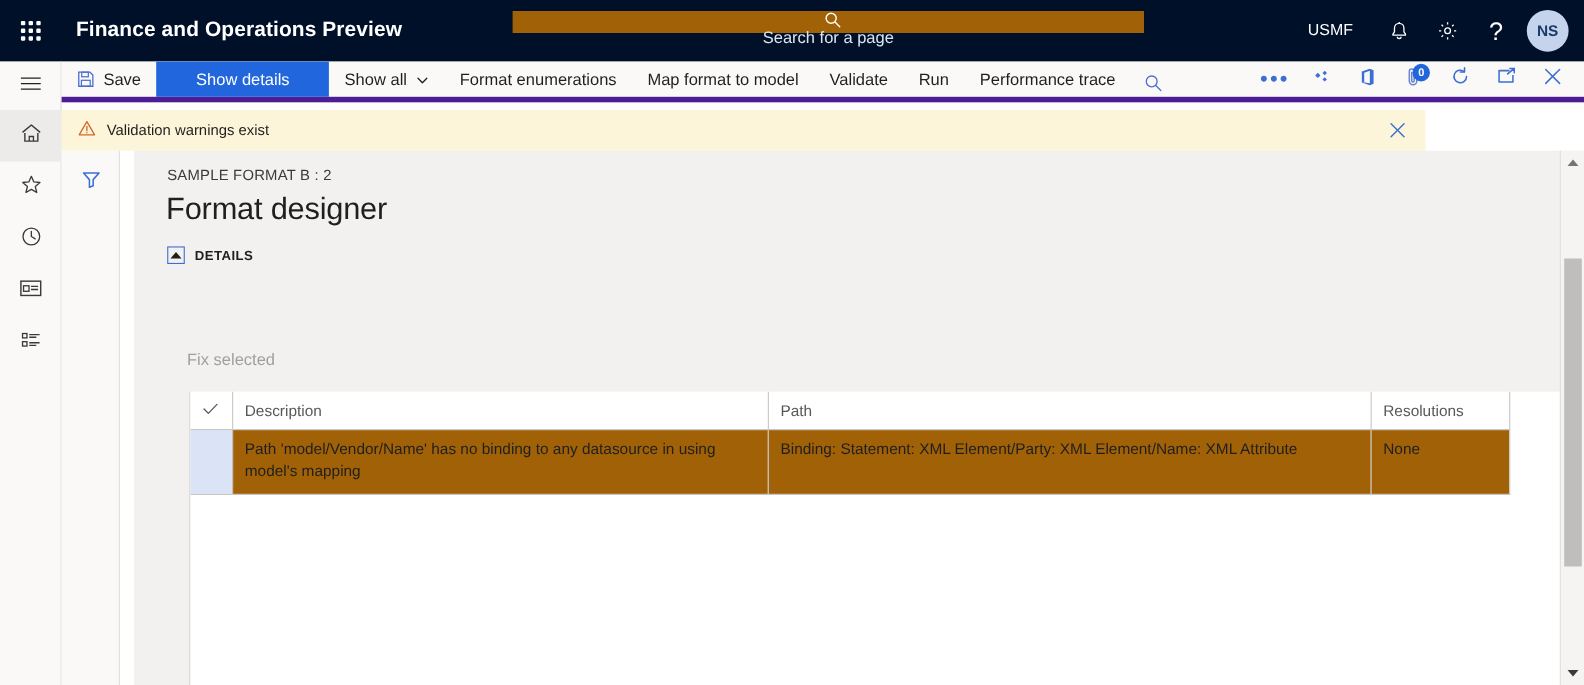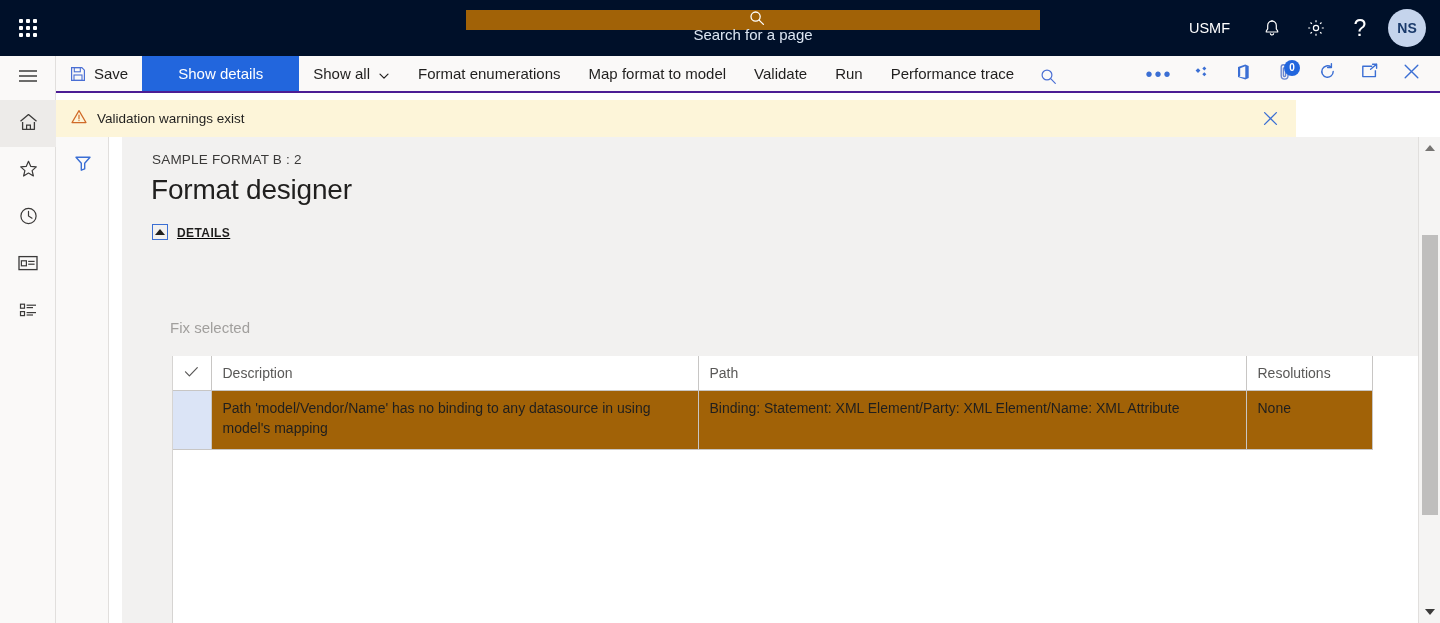--- a/index.html
+++ b/index.html
@@ -71,21 +71,21 @@
     font-size: 14px; font-weight: 600;
     display: flex; align-items: center; justify-content: center;
     margin-left: 6px; margin-right: 14px; cursor: pointer;
   }
 
   
   .cmdbar {
     position: absolute; top: 56px; left: 56px;
     width: 1384px; height: 37px;
     background: #faf9f8;
-    border-bottom: 2px solid #4c1d95;
+    border-bottom: 5px solid #4c1d95;
     display: flex; align-items: stretch;
   }
   .cmd-btn {
     display: flex; align-items: center; gap: 8px;
     padding: 0 14px; font-size: 15px; color: #201f1e;
     cursor: pointer; white-space: nowrap;
     background: transparent; border: none;
     font-family: "Liberation Sans", sans-serif;
   }
   .cmd-btn.primary {
@@ -165,23 +165,22 @@
     position: absolute; top: 15px; left: 30px;
     font-size: 13.5px; color: #3b3a39; letter-spacing: .2px;
   }
   .page-title {
     position: absolute; top: 37px; left: 29px;
     font-size: 28px; font-weight: normal; color: #201f1e;
     letter-spacing: -.2px;
   }
   .details-hdr {
     position: absolute; top: 87px; left: 30px;
-    display: flex; align-items: flex-end; gap: 9px;
-    cursor: pointer;
-    text-decoration: underline;
+    display: flex; align-items: center; gap: 9px;
+    cursor: pointer;
   }
   .collapse-box {
     width: 16px; height: 16px;
     border: 1px solid #3b6fd4;
     display: flex; align-items: center; justify-content: center;
   }
   .collapse-box .tri {
     width: 0; height: 0;
     border-left: 5px solid transparent;
     border-right: 5px solid transparent;
@@ -285,20 +284,21 @@
           <i></i>
           <i></i>
           <i></i>
           <i></i>
           <i></i>
           <i></i>
           <i></i>
           <i></i>
       </div>
     </div>
+    <div class="app-title">Finance and Operations Preview</div>
 
     <div class="nav-search">
       <span class="mag">
         <svg width="16" height="16" viewBox="0 0 16 16">
             <circle cx="6.6" cy="6.6" r="4.6" fill="none" stroke="#ffffff" stroke-width="1.3"></circle>
             <line x1="10.1" y1="10.1" x2="14.4" y2="14.4" stroke="#ffffff" stroke-width="1.3" stroke-linecap="round"></line>
           </svg>
       </span>
       <span class="ph">Search for a page</span>
     </div>

